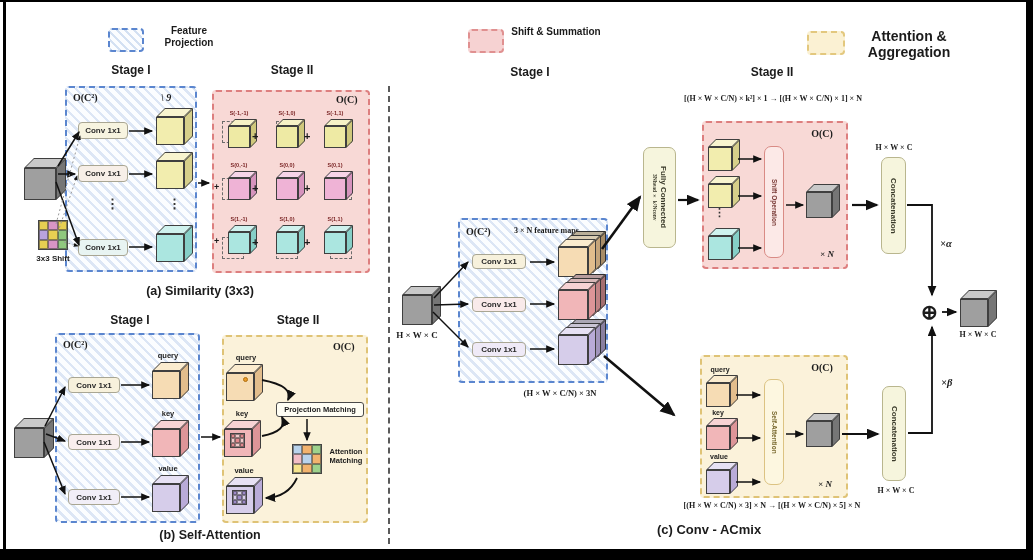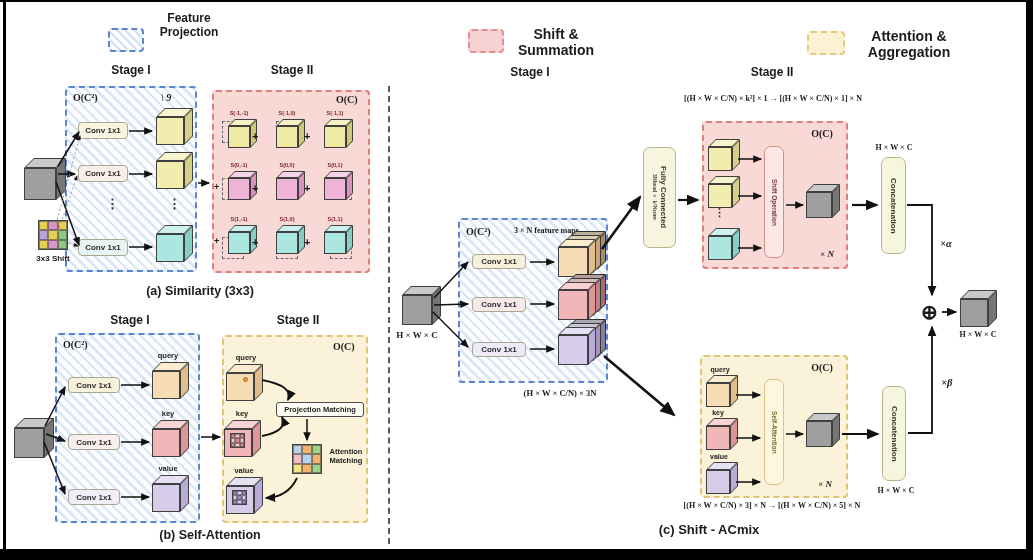--- a/index.html
+++ b/index.html
@@ -65,23 +65,23 @@
 </style>
 </head>
 <body>
 
 <div class="frame" style="left:0;top:0;width:1033px;height:2px"></div>
 <div class="frame" style="left:3px;top:0;width:3px;height:560px"></div>
 <div class="frame" style="left:1026px;top:0;width:7px;height:560px"></div>
 <div class="frame" style="left:0;top:549px;width:1033px;height:11px"></div>
 
 <div class="sw sw-blue" style="left:108px;top:28px;width:36px;height:24px"></div>
-<div class="lbl c b" style="left:146px;top:12px;width:86px;font-size:12px">Feature Projection</div>
+<div class="lbl c b" style="left:146px;top:25px;width:86px;font-size:10px">Feature Projection</div>
 <div class="sw sw-red" style="left:468px;top:29px;width:36px;height:24px"></div>
-<div class="lbl c b" style="left:508px;top:26px;width:96px;font-size:14px">Shift &amp; Summation</div>
+<div class="lbl c b" style="left:508px;top:26px;width:96px;font-size:10px">Shift &amp; Summation</div>
 <div class="sw sw-yellow" style="left:807px;top:31px;width:38px;height:24px"></div>
 <div class="lbl c b" style="left:853px;top:28px;width:112px;font-size:14px">Attention &amp; Aggregation</div>
 
 <div class="lbl c b" style="left:96px;top:64px;width:70px;font-size:12px">Stage I</div>
 <div class="lbl c b" style="left:252px;top:64px;width:80px;font-size:12px">Stage II</div>
 
 <div class="bluebox" style="left:65px;top:86px;width:132px;height:186px"></div>
 <div class="lbl b serif" style="left:73px;top:92px;font-size:10px">O(C²)</div>
 <div class="lbl b serif it" style="left:161px;top:92px;font-size:10px">\ 9</div>
 
@@ -445,21 +445,21 @@
 <div class="lbl b serif it" style="left:941px;top:377px;font-size:10.5px">×β</div>
 
 <span class="lbl" style="left:921px;top:301px;font-size:20px;font-weight:bold">⊕</span>
 <div class="cube cu-gray" style="left:960px;top:290px;--s:28px;--d:9px">
     <i class="ct"></i>
     <i class="cr"></i>
     <i class="cf"></i>
   </div>
 <div class="lbl c b serif" style="left:948px;top:330px;width:60px;font-size:8px">H × W × C</div>
 
-<div class="lbl c b" style="left:614px;top:523px;width:190px;font-size:13px">(c) Shift - ACmix</div>
+<div class="lbl c b" style="left:614px;top:523px;width:190px;font-size:13px">(c) Conv - ACmix</div>
 
 <svg class="abs" style="left:0;top:0" width="1033" height="560" viewBox="0 0 1033 560">
   <defs>
     <marker id="ah" markerWidth="7" markerHeight="6" refX="5.2" refY="2.5" orient="auto">
       <path d="M0,0 L6,2.5 L0,5 z" fill="#111"></path>
     </marker>
     <marker id="ahb" markerWidth="6" markerHeight="5" refX="4.2" refY="2" orient="auto">
       <path d="M0,0 L5,2 L0,4 z" fill="#111"></path>
     </marker>
   </defs>

